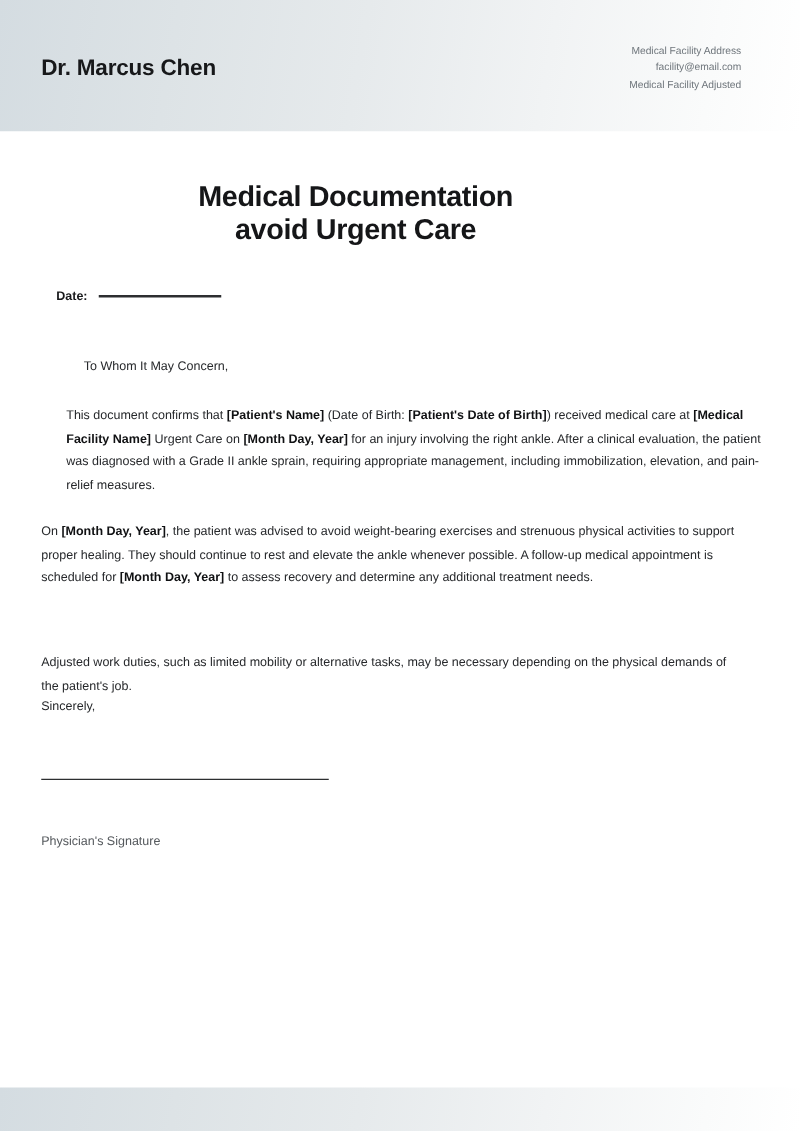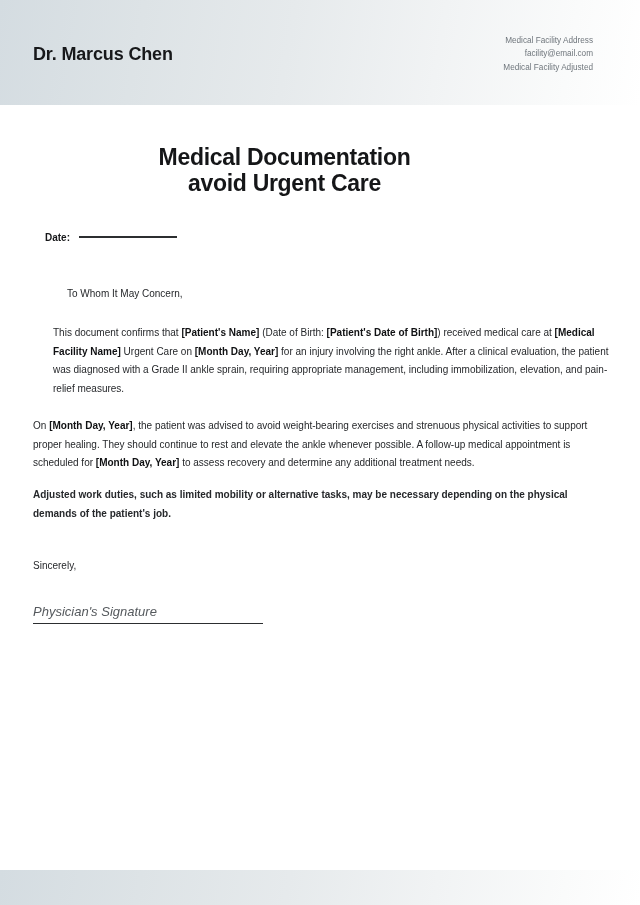--- a/index.html
+++ b/index.html
@@ -114,44 +114,43 @@
     width: 562px;
     font-size: 10px;
     line-height: 18.6px;
     color: #26282b;
     text-align: left;
   }
   .para b { font-weight: bold; color: #101113; }
 
   .p1 { top: 314px; margin-left: 20px; }
   .p2 { top: 407px; }
-  .p3 { top: 476px; font-weight: bold; }
+  .p3 { top: 512px; }
 
   .closing {
     position: absolute;
     top: 560px;
     left: 0;
     font-size: 10px;
     color: #26282b;
   }
 
   .sig-rule {
     position: absolute;
     top: 623px;
     left: 0;
     width: 230px;
     height: 1.3px;
     background: #2c2e30;
   }
   .sig-caption {
     position: absolute;
-    top: 604px;
-    left: 0;
-    font-size: 13px;
-    font-style: italic;
+    top: 668px;
+    left: 0;
+    font-size: 10px;
     color: #55595d;
   }
 
   
   .footer-band {
     position: absolute;
     left: 0;
     top: 870px;
     width: 640px;
     height: 35px;

